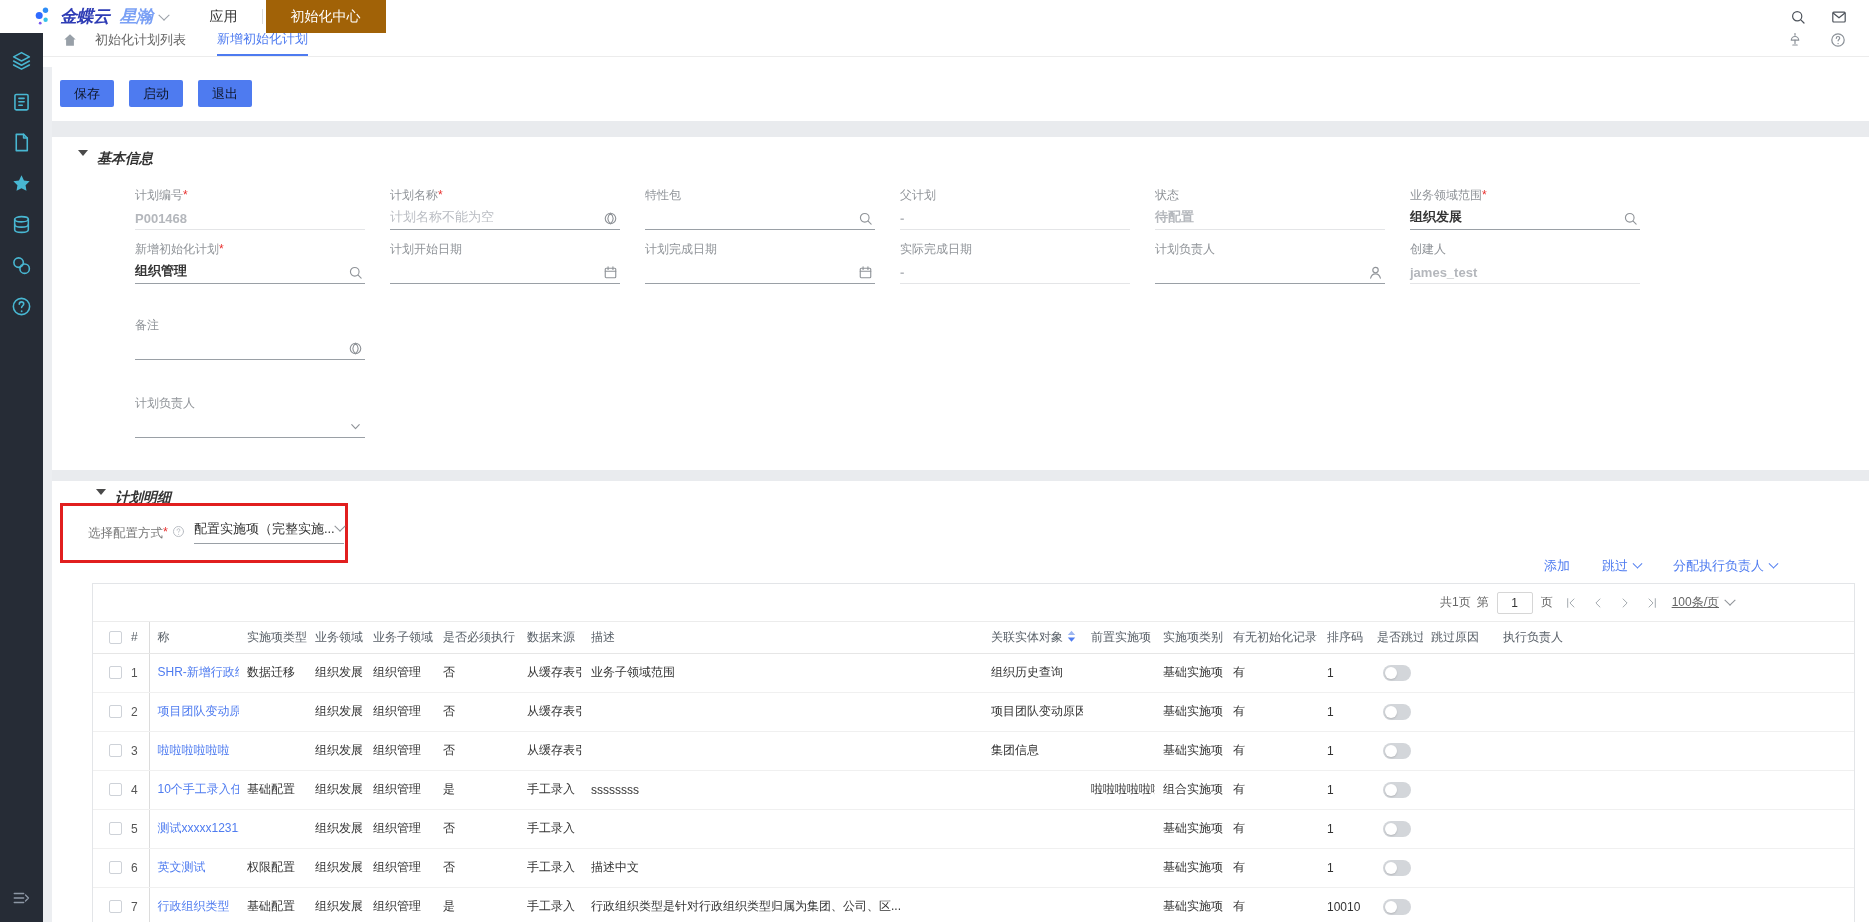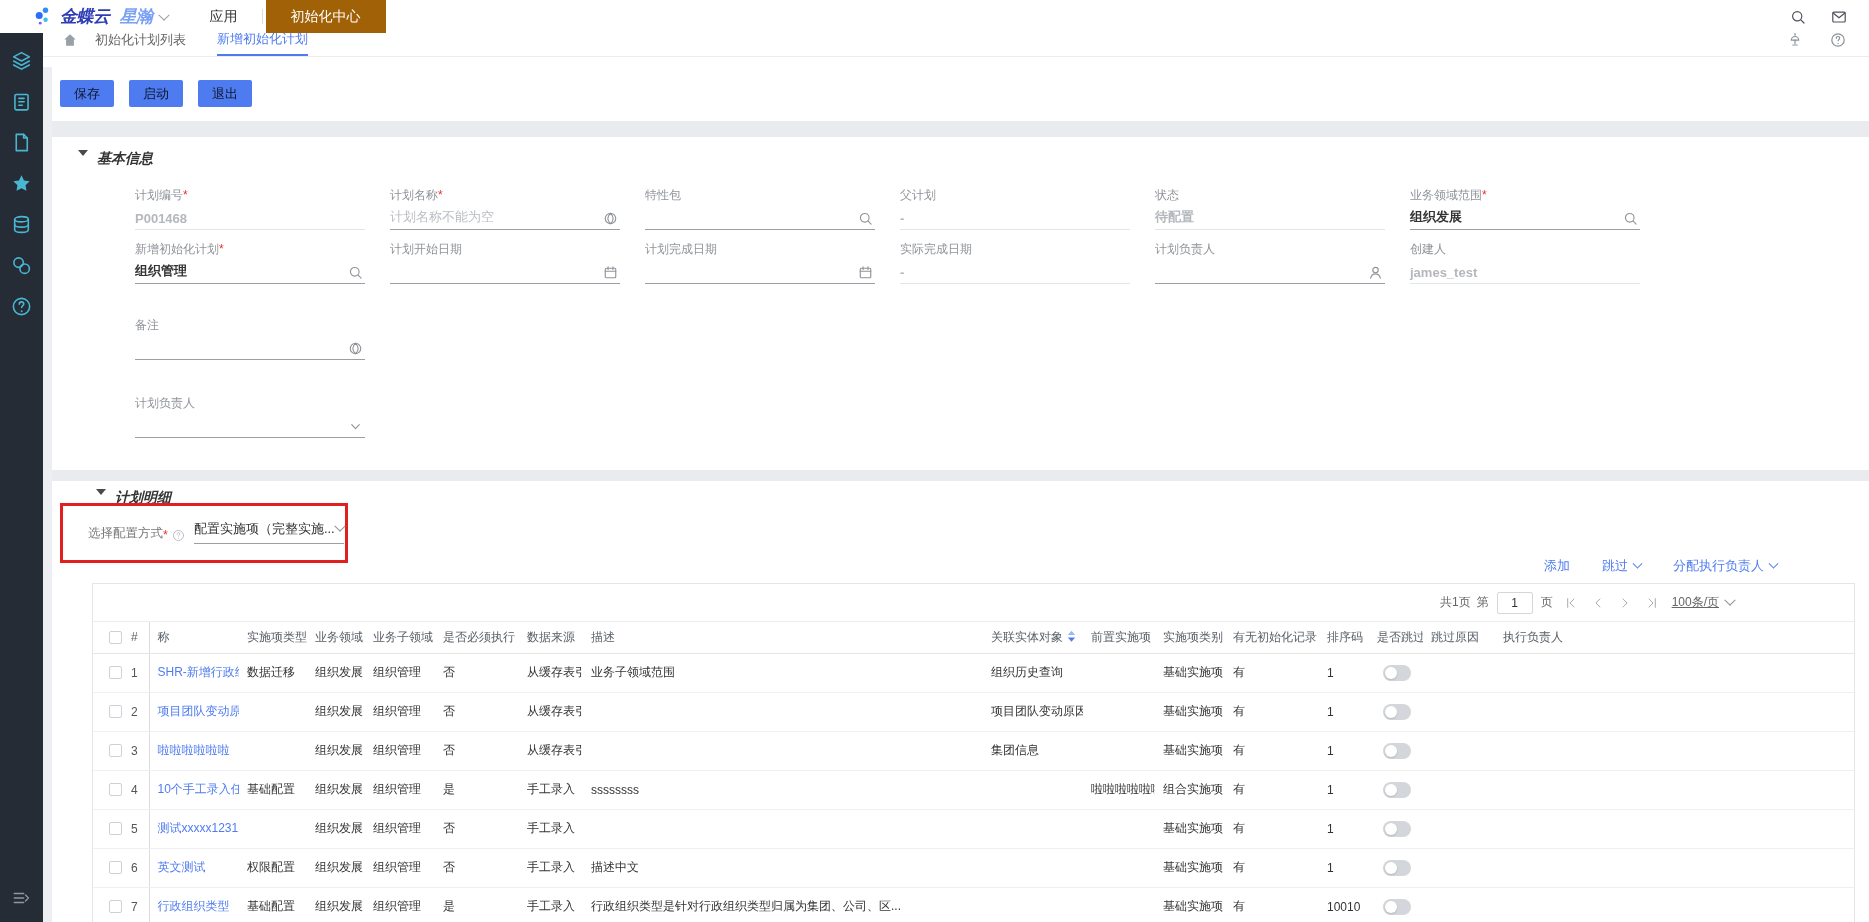--- a/index.html
+++ b/index.html
@@ -49,21 +49,21 @@
   .f-req { color:#e8312f; }
   .f-value { margin-top:6px; width:230px; height:21px; border-bottom:1px solid #9aa0a6; position:relative; font-size:13px; color:#333; }
   .f-value .val { position:absolute; left:0; bottom:3px;font-weight:bold; }
   .f-value.disabled { border-bottom-color:#e4e5e7; }
   .f-value.disabled .val { color:#b4b7bc; }
   .f-value .ph { position:absolute; left:0; bottom:3px; color:#babdc3; }
   .f-ic { position:absolute; right:2px; bottom:3px; width:15px; height:15px; color:#8f9398; cursor:pointer; }
   
   .card-plan { position:relative; height:441px; padding:8px 0 0 44px; overflow:hidden; }
   .red-box { position:absolute; left:8px; top:22px; width:288px; height:60px; border:3px solid #e11f1f; display:flex; align-items:center; padding-left:25px; background:#fff; }
-  .cfg-label { font-size:12.5px; color:#777; display:flex; align-items:flex-end; }
+  .cfg-label { font-size:12.5px; color:#777; display:flex; align-items:flex-start; }
   .cfg-help { width:13px; height:13px; color:#b8bcc2; margin-left:4px; }
   .cfg-dd { margin-left:9px; width:150px; border-bottom:1px solid #9aa0a6; display:flex; justify-content:space-between; align-items:center; padding-bottom:5px; transform:translateY(-1px); font-size:13px; color:#333; cursor:pointer; }
   .chev { width:8px; height:8px; border-right:1.4px solid #8f9398; border-bottom:1.4px solid #8f9398; transform:rotate(45deg) translate(-2px,-2px); display:inline-block; }
   .actions { position:absolute; top:76px; right:92px; display:flex; gap:32px; font-size:13px; color:#4f7cf0; align-items:center; }
   .act { display:flex; align-items:center; gap:6px; cursor:pointer; }
   .act .chev { border-color:#4f7cf0; width:7px; height:7px; }
   
   .table-card { position:absolute; top:102px; left:40px; right:14px; height:339px; border:1px solid #e3e5e8; border-bottom:none; background:#fff; overflow:hidden; }
   .pagerow { height:38px; display:flex; align-items:center; justify-content:flex-end; padding-right:120px; font-size:12px; color:#666; border-bottom:1px solid #ececec; }
   .page-input { width:36px; height:22px; border:1px solid #d6d6d6; text-align:center; font-size:12px; color:#333; margin:0 8px; border-radius:2px; }

